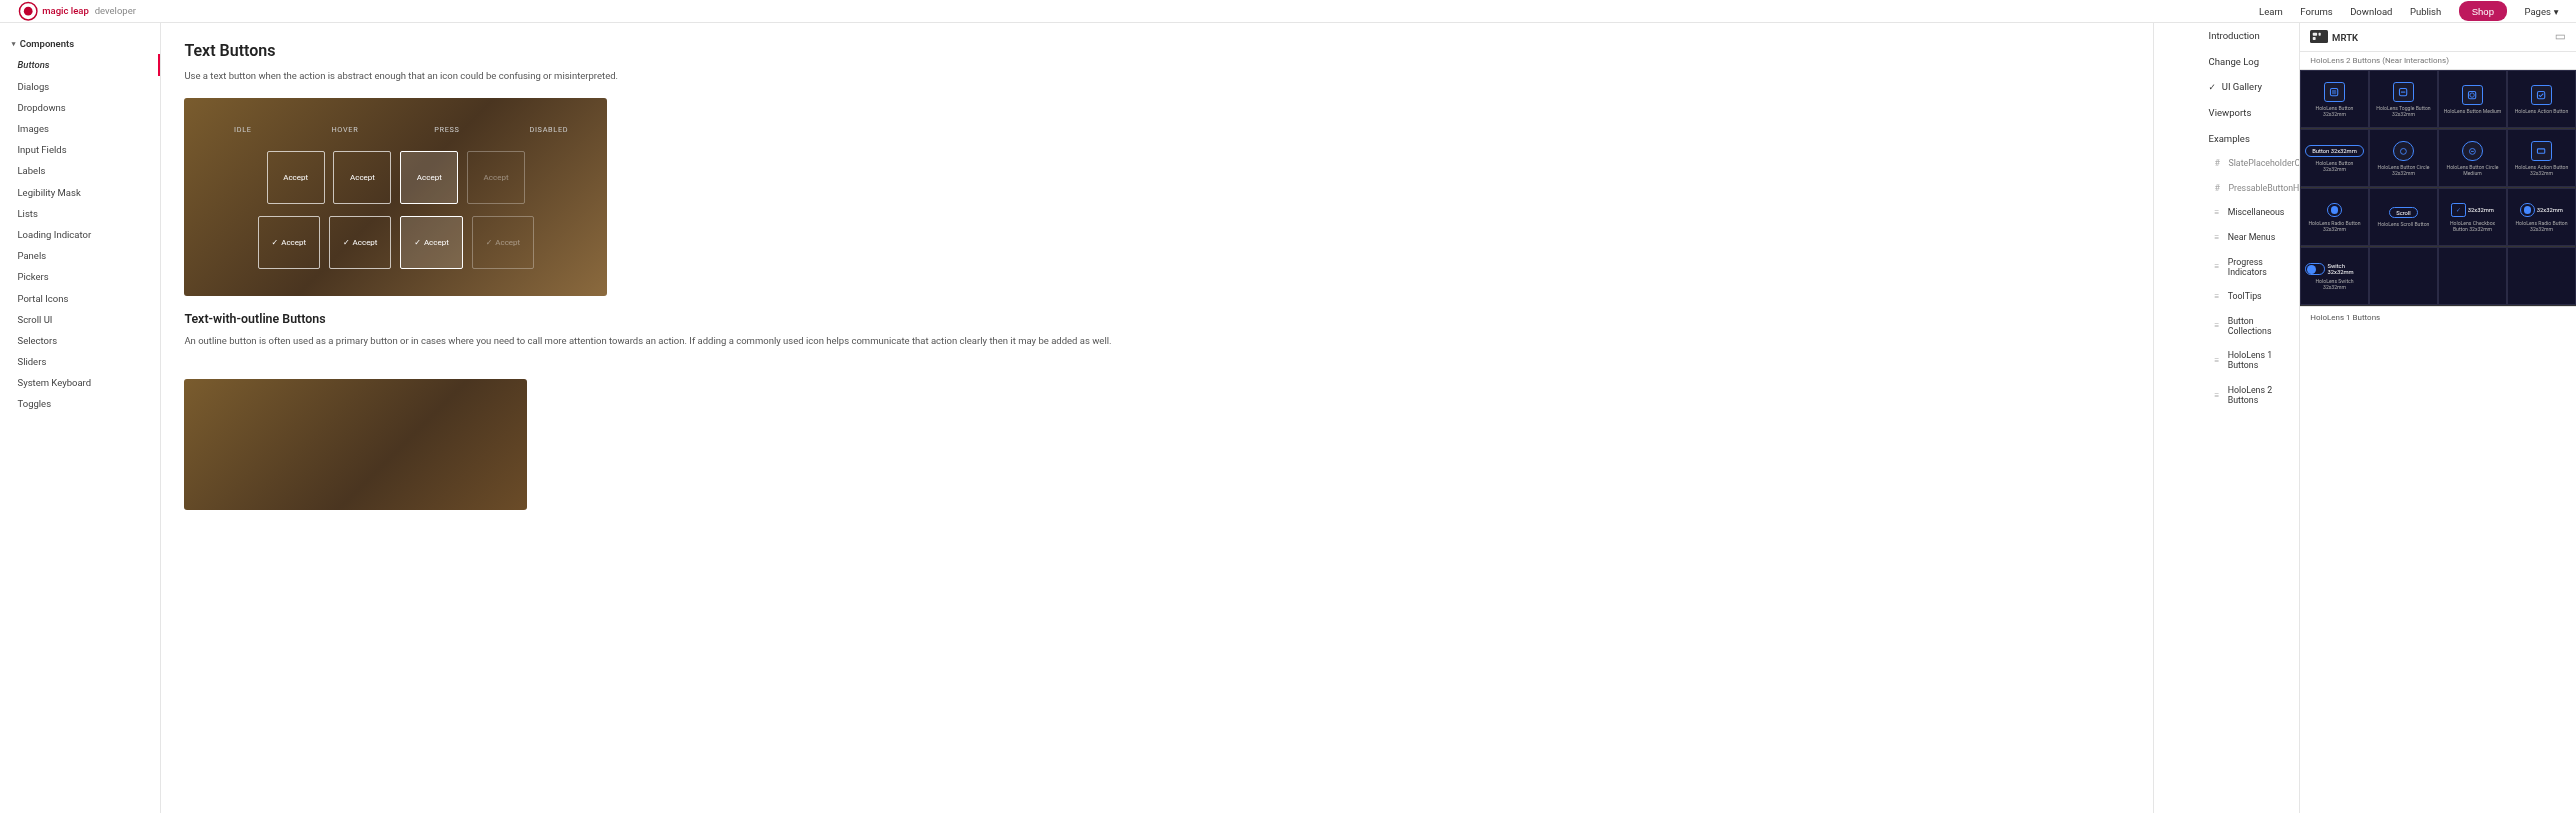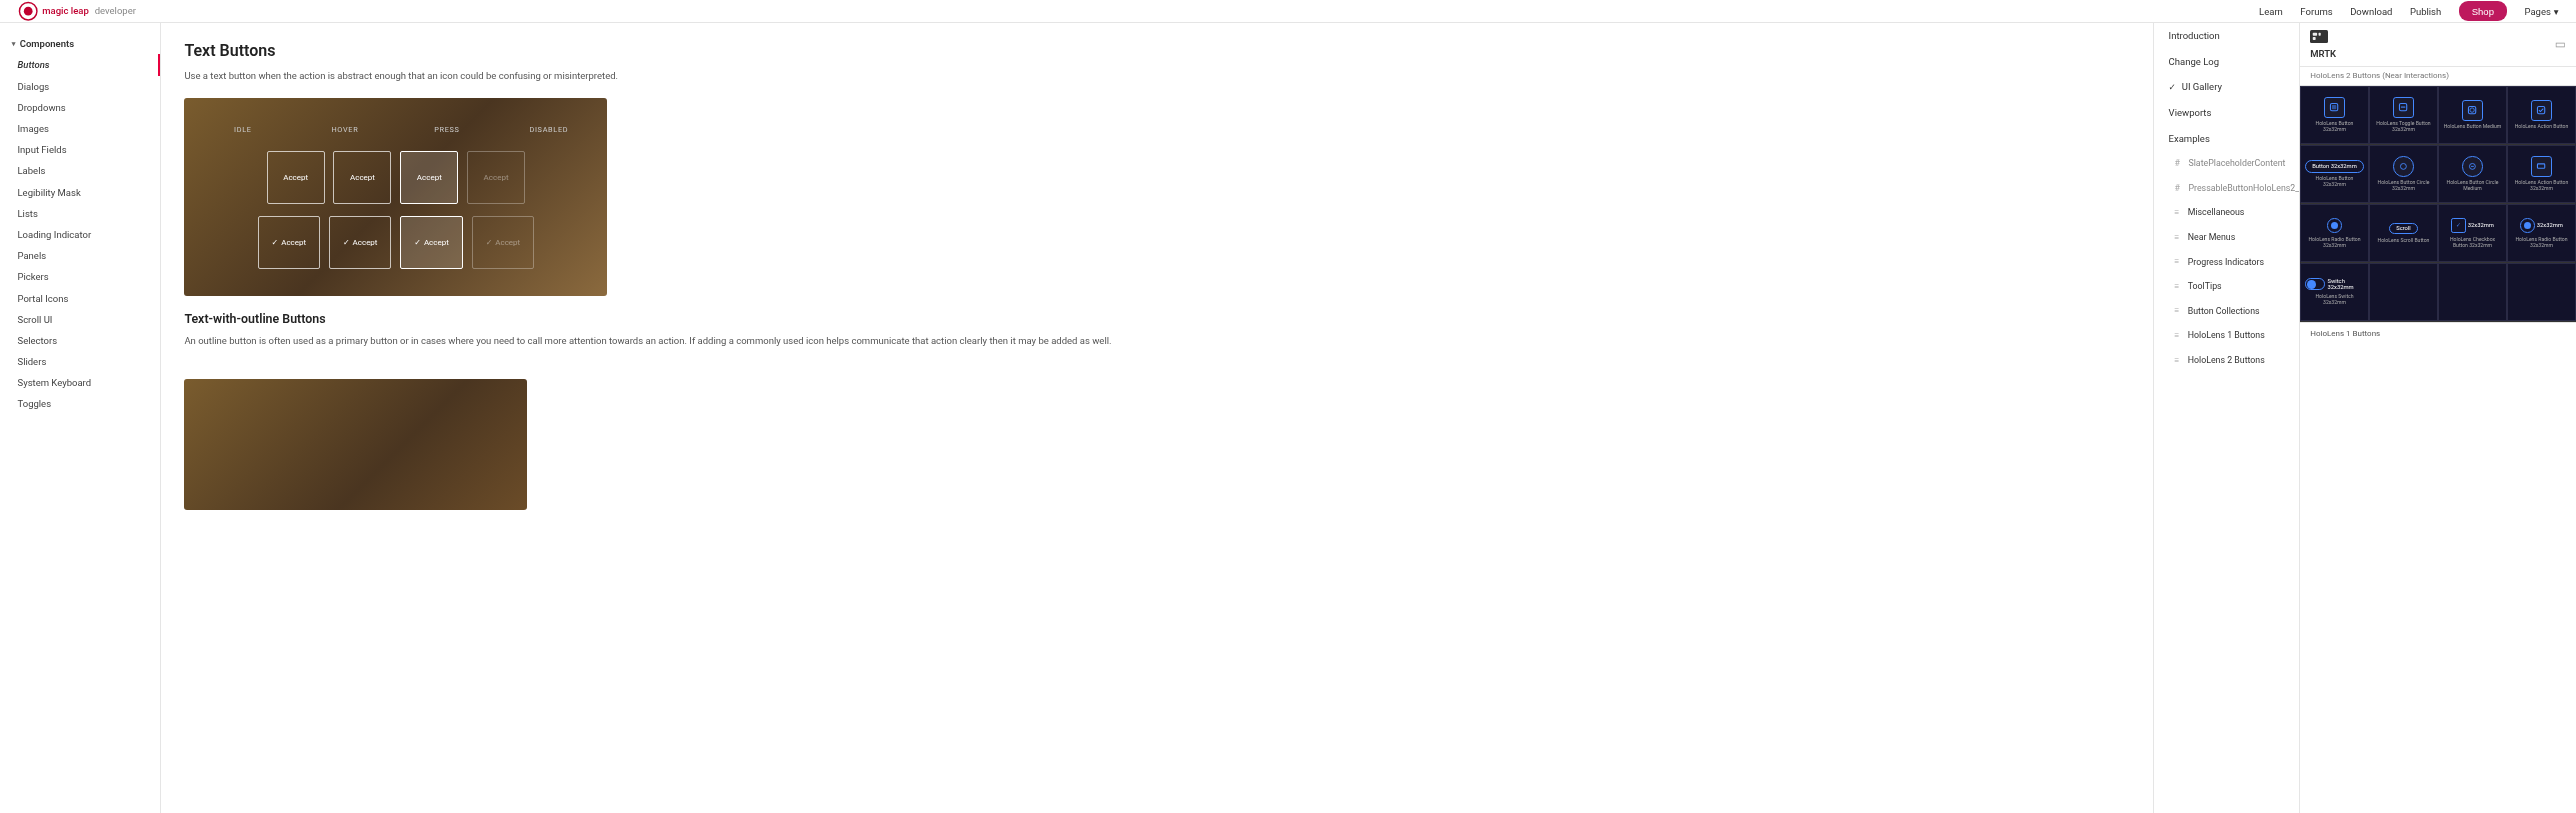--- a/index.html
+++ b/index.html
@@ -78,21 +78,21 @@
 
     
     .right-sidebar {
       width: 277px; flex-shrink: 0; border-left: 0.7px solid #e5e5e5;
       overflow-y: auto; background: #fff;
     }
     .right-sidebar-header {
       display: flex; align-items: center; justify-content: space-between;
       padding: 7.3px 10.2px; border-bottom: 0.7px solid #e5e5e5;
     }
-    .mrtk-logo { display: flex; align-items: flex-start; gap: 4.4px; font-size: 9.5px; font-weight: 600; color: #333; flex-direction: column; }
+    .mrtk-logo { display: flex; align-items: flex-end; gap: 4.4px; font-size: 9.5px; font-weight: 600; color: #333; }
     .mrtk-logo-icon { width: 17.5px; height: 13px; background: #333; border-radius: 1.5px; display: flex; align-items: center; justify-content: center; }
     .minimize-btn { font-size: 11.7px; color: #999; cursor: pointer; line-height: 1; }
     .right-sidebar-subtitle { font-size: 8px; color: #777; padding: 4.4px 10.2px; border-bottom: 0.7px solid #e5e5e5; }
     .preview-cell {
       background: #1a1a2e; border: 0.7px solid #2a2a3e;
       height: 58px; display: flex; flex-direction: column; align-items: center;
       justify-content: center; gap: 2.9px; padding: 4.4px;
     }
     .preview-cell-label { font-size: 5.1px; color: #aaa; text-align: center; }
     .preview-icon-circle {
@@ -127,21 +127,21 @@
       position: absolute; left: 0.7px; top: 0.7px;
     }
 
     .right-bottom-label {
       font-size: 8px; color: #555; padding: 5.8px 10.2px; border-top: 0.7px solid #e5e5e5;
     }
 
     
     .pages-panel {
       width: 146px; border-left: 0.7px solid #e5e5e5;
-      background: #fff; overflow-y: auto; flex-shrink: 0;
+      background: #fff; overflow-y: auto; flex-shrink: 0; padding-left: 40px;
     }
     .pages-item {
       padding: 7.3px 14.6px; font-size: 9.5px; color: #333; cursor: pointer;
       display: flex; align-items: center; gap: 5.8px;
     }
     .pages-item.active { color: #333; }
     .pages-item .check-icon { color: #333; font-size: 8.8px; }
     .pages-item .hash-icon { color: #aaa; font-size: 8.8px; }
     .pages-item .list-icon { color: #aaa; font-size: 8px; }
 

